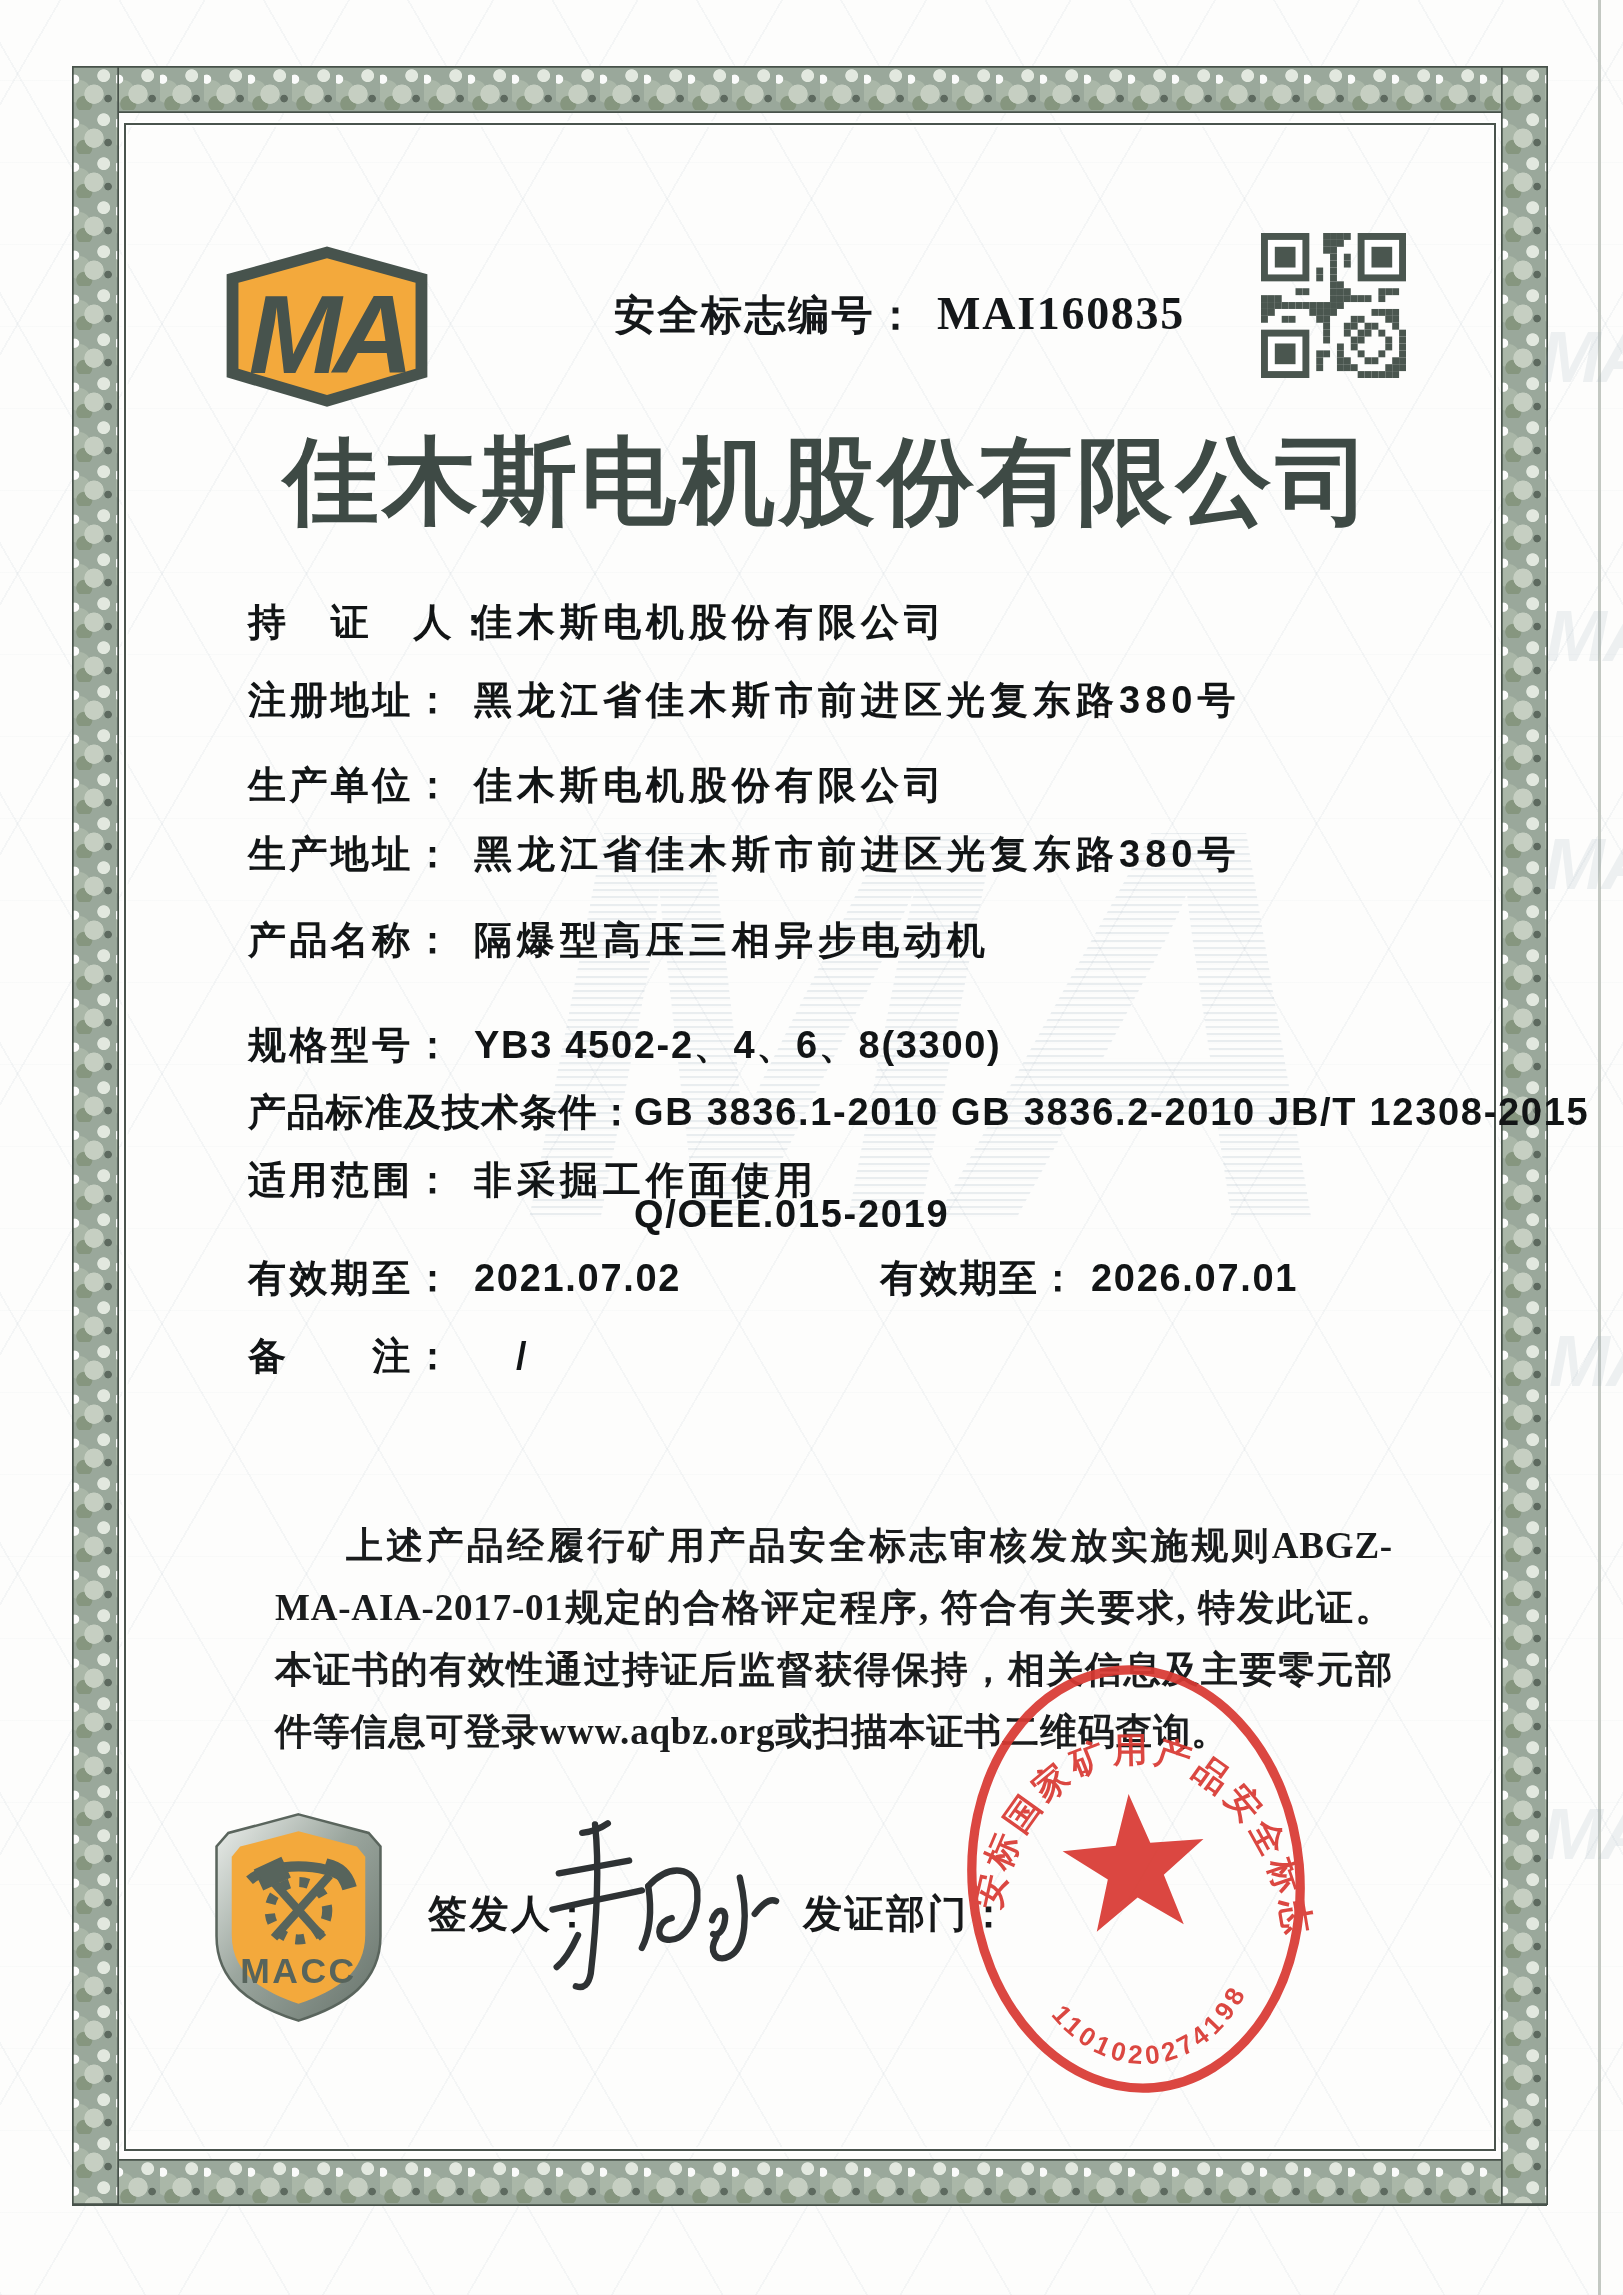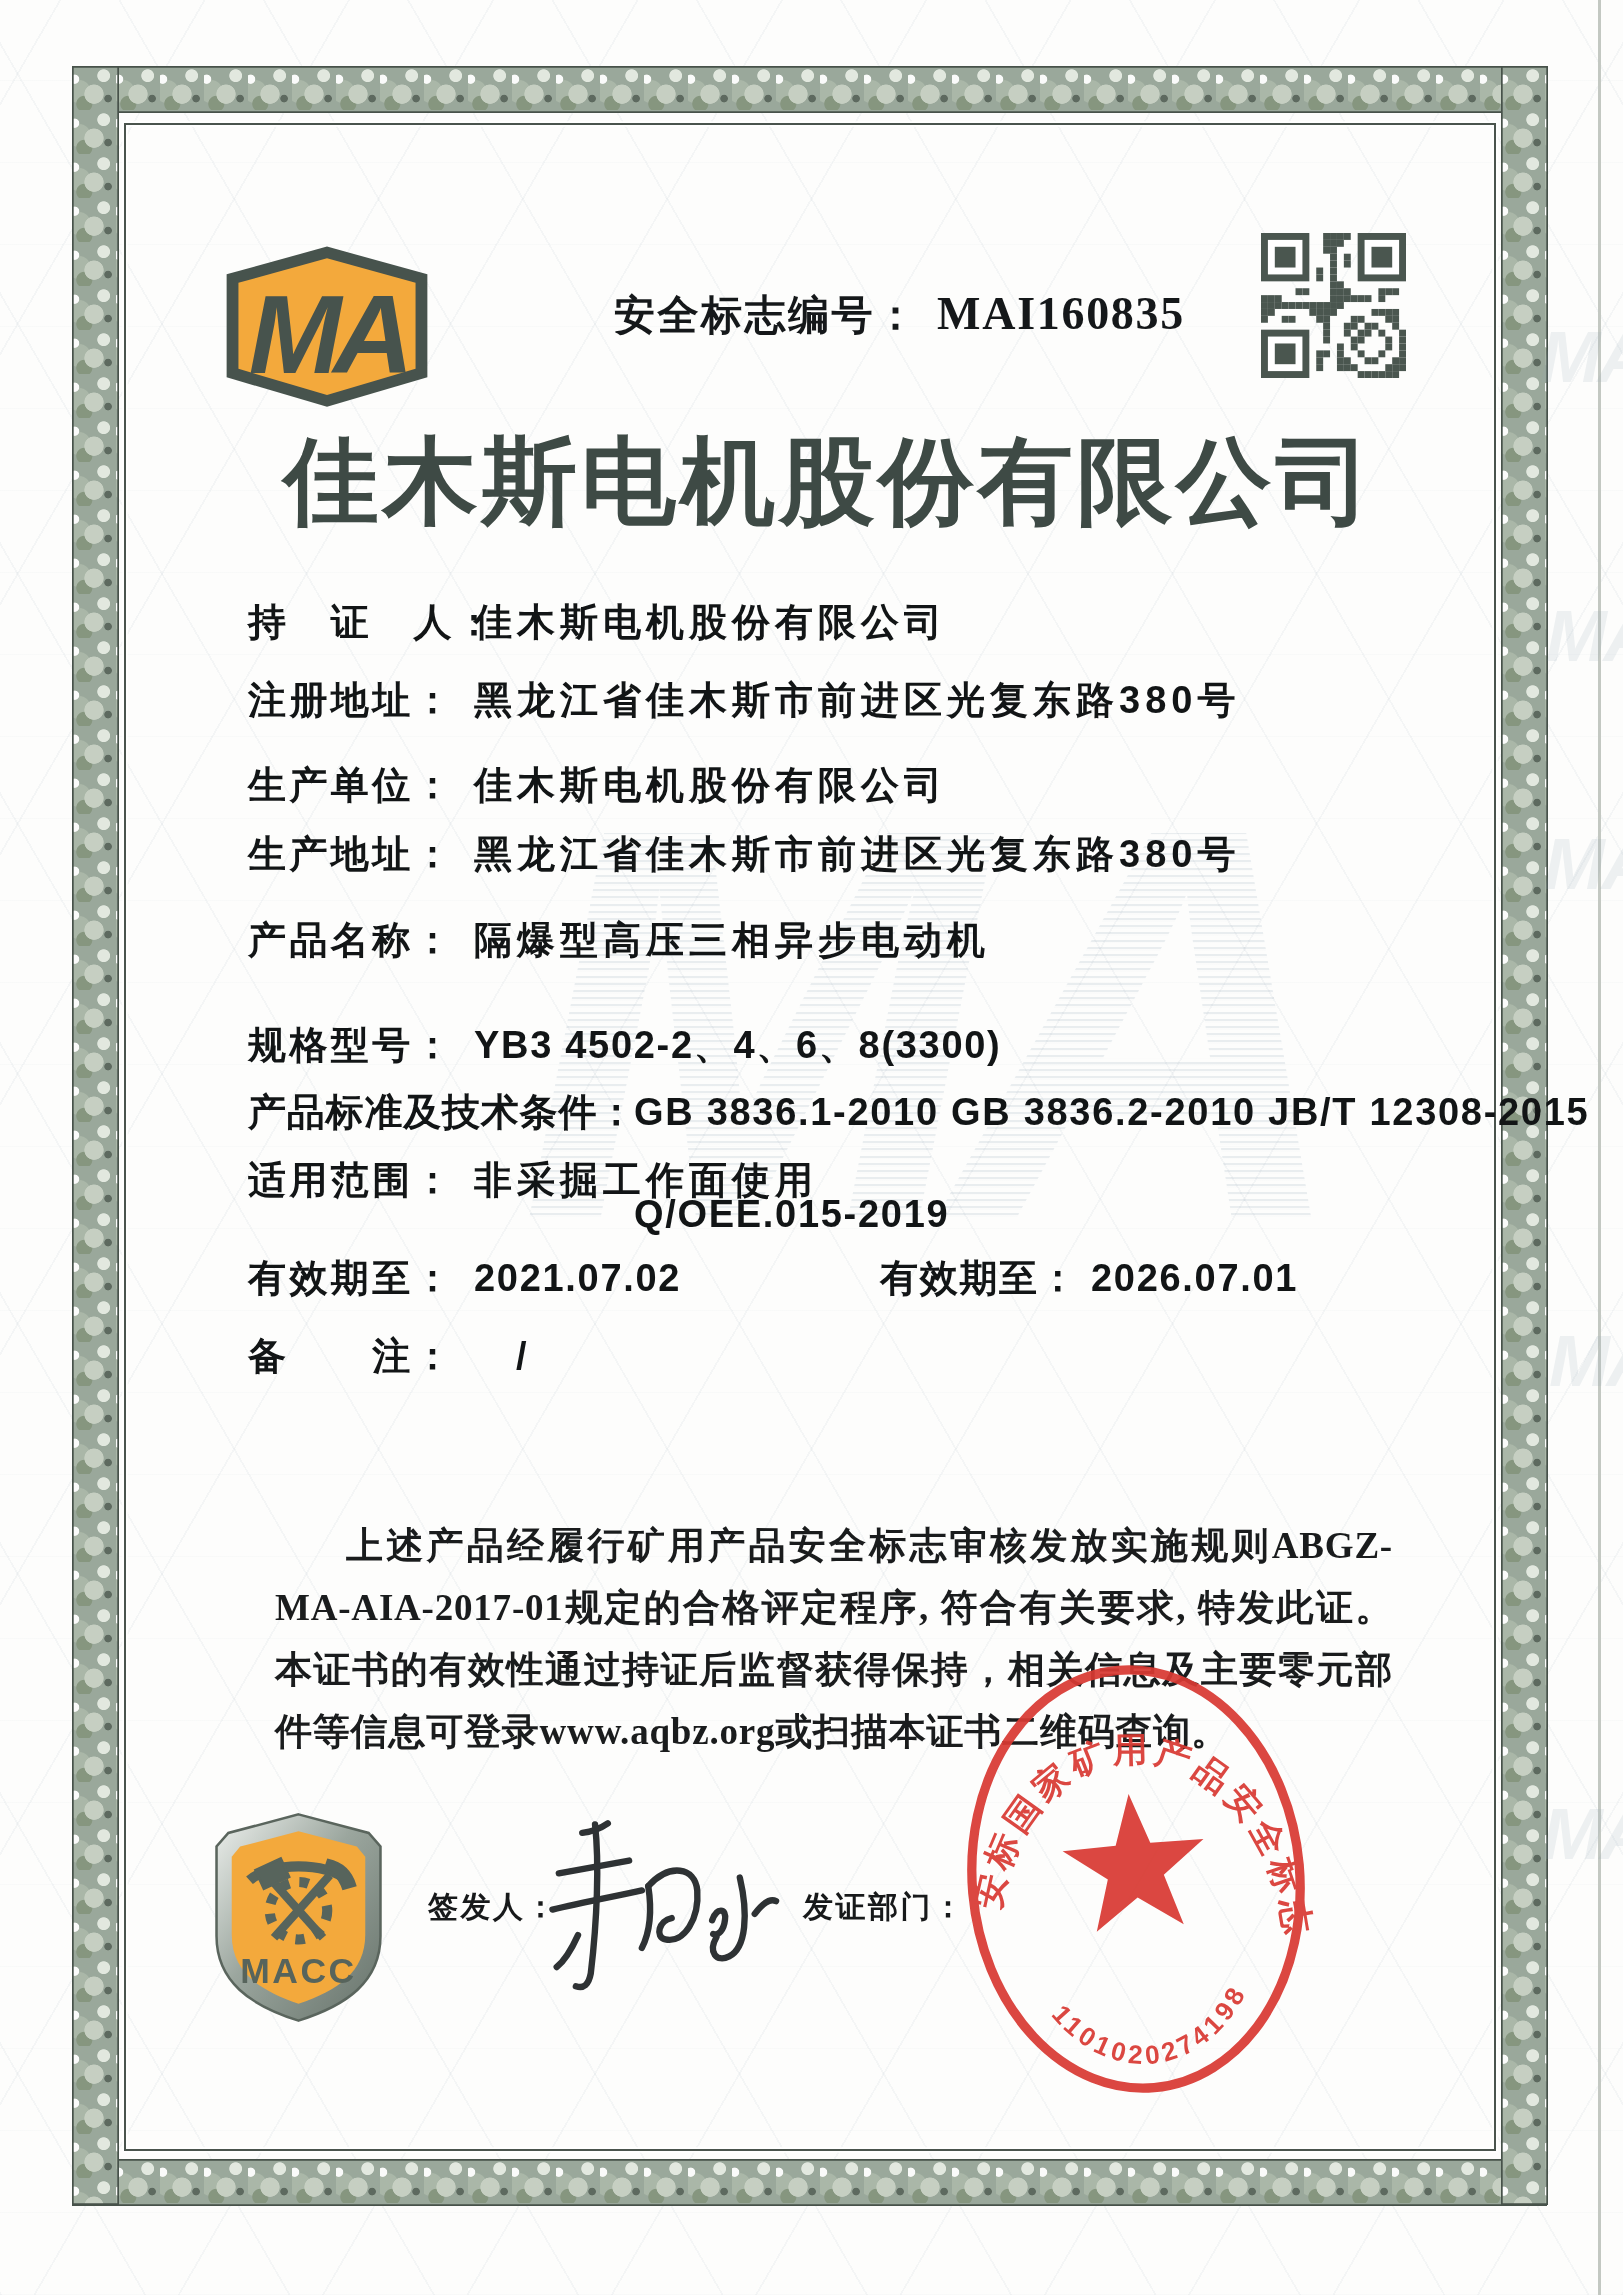--- a/index.html
+++ b/index.html
@@ -61,21 +61,21 @@
   .r5{top:915px;}.r6{top:996px;}.r7{top:1067px;}.r7b{top:1169px;left:634px;}
   .r8{top:1155px;}.r9{top:1233px;}.r10{top:1311px;}
   .w480{width:406px;}
 
   .para{position:absolute;left:275px;top:1515px;width:1118px;font-family:"Liberation Serif",serif;
     font-size:37px;line-height:62px;font-weight:700;letter-spacing:0.8px;text-indent:71px;
     text-align:justify;color:#1a1c1d;}
 
   
   .macc{position:absolute;left:203px;top:1811px;}
-  .flabel{position:absolute;white-space:nowrap;font-size:30px;font-weight:700;letter-spacing:2.5px;color:#17191a;}
+  .flabel{position:absolute;white-space:nowrap;font-size:39px;font-weight:700;letter-spacing:2.5px;color:#17191a;}
   .signer{left:428px;top:1887px;}
   .issuer{left:803px;top:1887px;}
   .sig{position:absolute;left:546px;top:1818px;}
   .seal{position:absolute;left:957px;top:1655px;transform:rotate(-5deg);opacity:.93;}
 </style>
 </head>
 <body>
 
 <div class="page">
 

